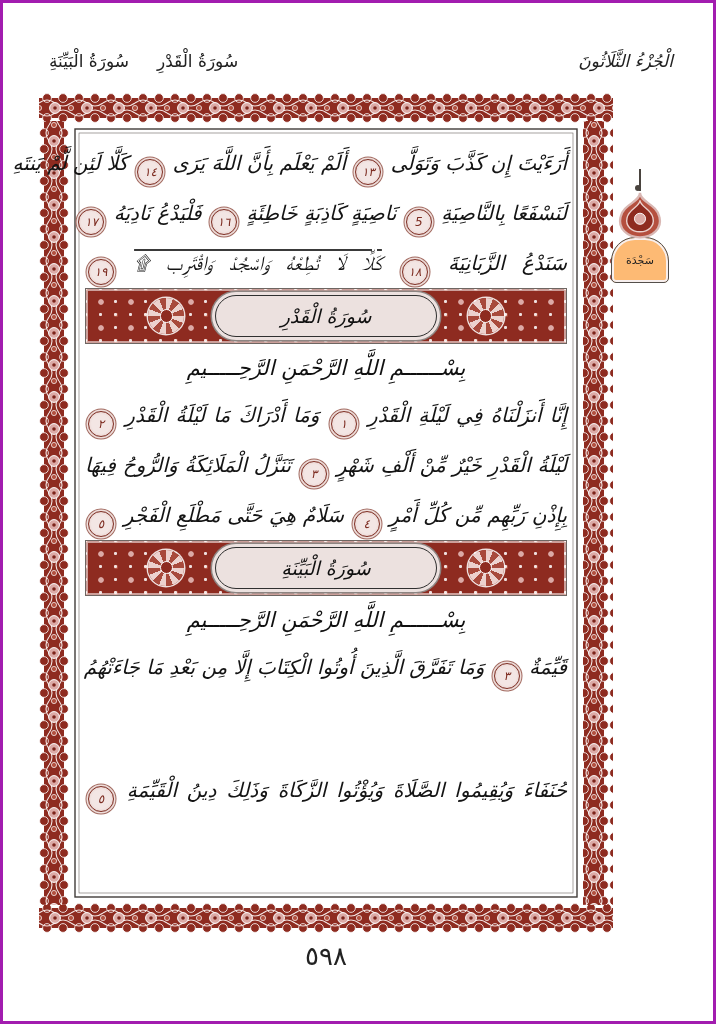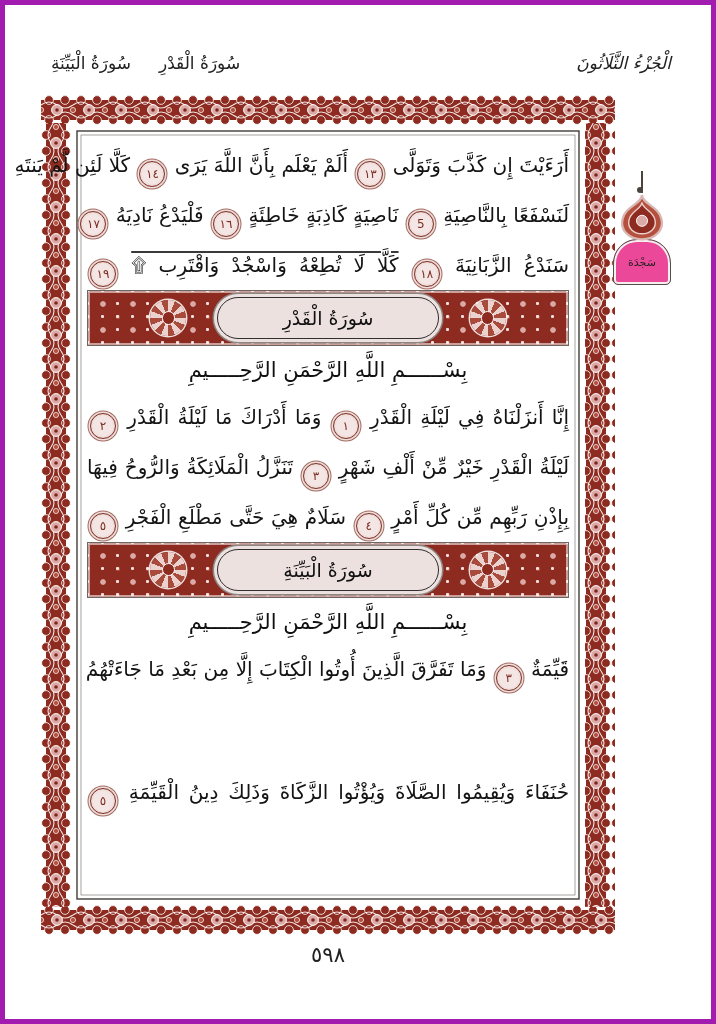--- a/index.html
+++ b/index.html
@@ -1,33 +1,33 @@
 <!DOCTYPE html>
 <html lang="ar" dir="rtl"><head>
 <meta charset="utf-8">
 <style>
   html,body{margin:0;padding:0;background:#f6f6f6;}
   .page{
     position:relative;
     width:716px;height:1024px;
     margin:0 auto;
     background:#ffffff;
-    border:5px solid #a21caf;
+    border:3px solid #a21caf;
     box-sizing:border-box;
     font-family:"DejaVu Sans", sans-serif;
     color:#1c1c1c;
     overflow:hidden;
   }
   
   .hdr{position:absolute;top:48px;font-size:17px;color:#222;white-space:nowrap;direction:rtl;}
   .hdr-left{left:46px;}
   .hdr-right{right:40px;font-style:italic;}
   .hdr .gap{display:inline-block;width:28px;}
   
-  .frame{position:absolute;left:36px;top:90px;width:574px;height:840px;}
+  .frame{position:absolute;left:36px;top:90px;width:574px;height:840px;font-style:italic;}
   .frame svg{position:absolute;inset:0;display:block;}
   .frame-content{
     position:absolute;left:46px;right:46px;top:45px;bottom:45px;
     display:flex;flex-direction:column;
     direction:rtl;
   }
   
   .tblock{display:flex;flex-direction:column;min-height:0;}
   .line{
     flex:1;
@@ -91,30 +91,30 @@
     flex:0 0 44px;display:flex;align-items:center;justify-content:center;
     font-size:21px;color:#101010;
   }
   
   .sajdah{position:absolute;left:602px;top:166px;width:70px;text-align:center;}
   .sajdah .stem{width:2px;height:22px;background:#4a443f;margin:0 auto;}
   .sajdah .stem::before{content:"";display:block;width:6px;height:6px;margin-left:-2px;background:#4a443f;border-radius:50%;transform:translateY(16px);}
   .sajdah .dome-top{width:58px;height:50px;margin:0 auto -4px auto;display:block;}
   .sajdah .plaque{
     width:56px;height:44px;margin:0 auto;
-    background:#ec4899;border:1.5px solid #544f4b;
+    background:#fdba74;border:1.5px solid #544f4b;
     border-radius:24px 24px 5px 5px;
     display:flex;align-items:center;justify-content:center;
     box-shadow:inset 0 0 0 2px #f7efee;
     font-size:11px;color:#222;
   }
   
   .page-number{
     position:absolute;left:36px;width:574px;top:938px;
-    text-align:center;font-size:21px;color:#222;
+    text-align:center;font-size:26px;color:#222;
   }
 </style>
 </head>
 <body>
 
 <div class="page">
 
   <div class="hdr hdr-left">
     <span>سُورَةُ الْقَدْرِ</span><span class="gap"></span><span>سُورَةُ الْبَيِّنَةِ</span>
   </div>

